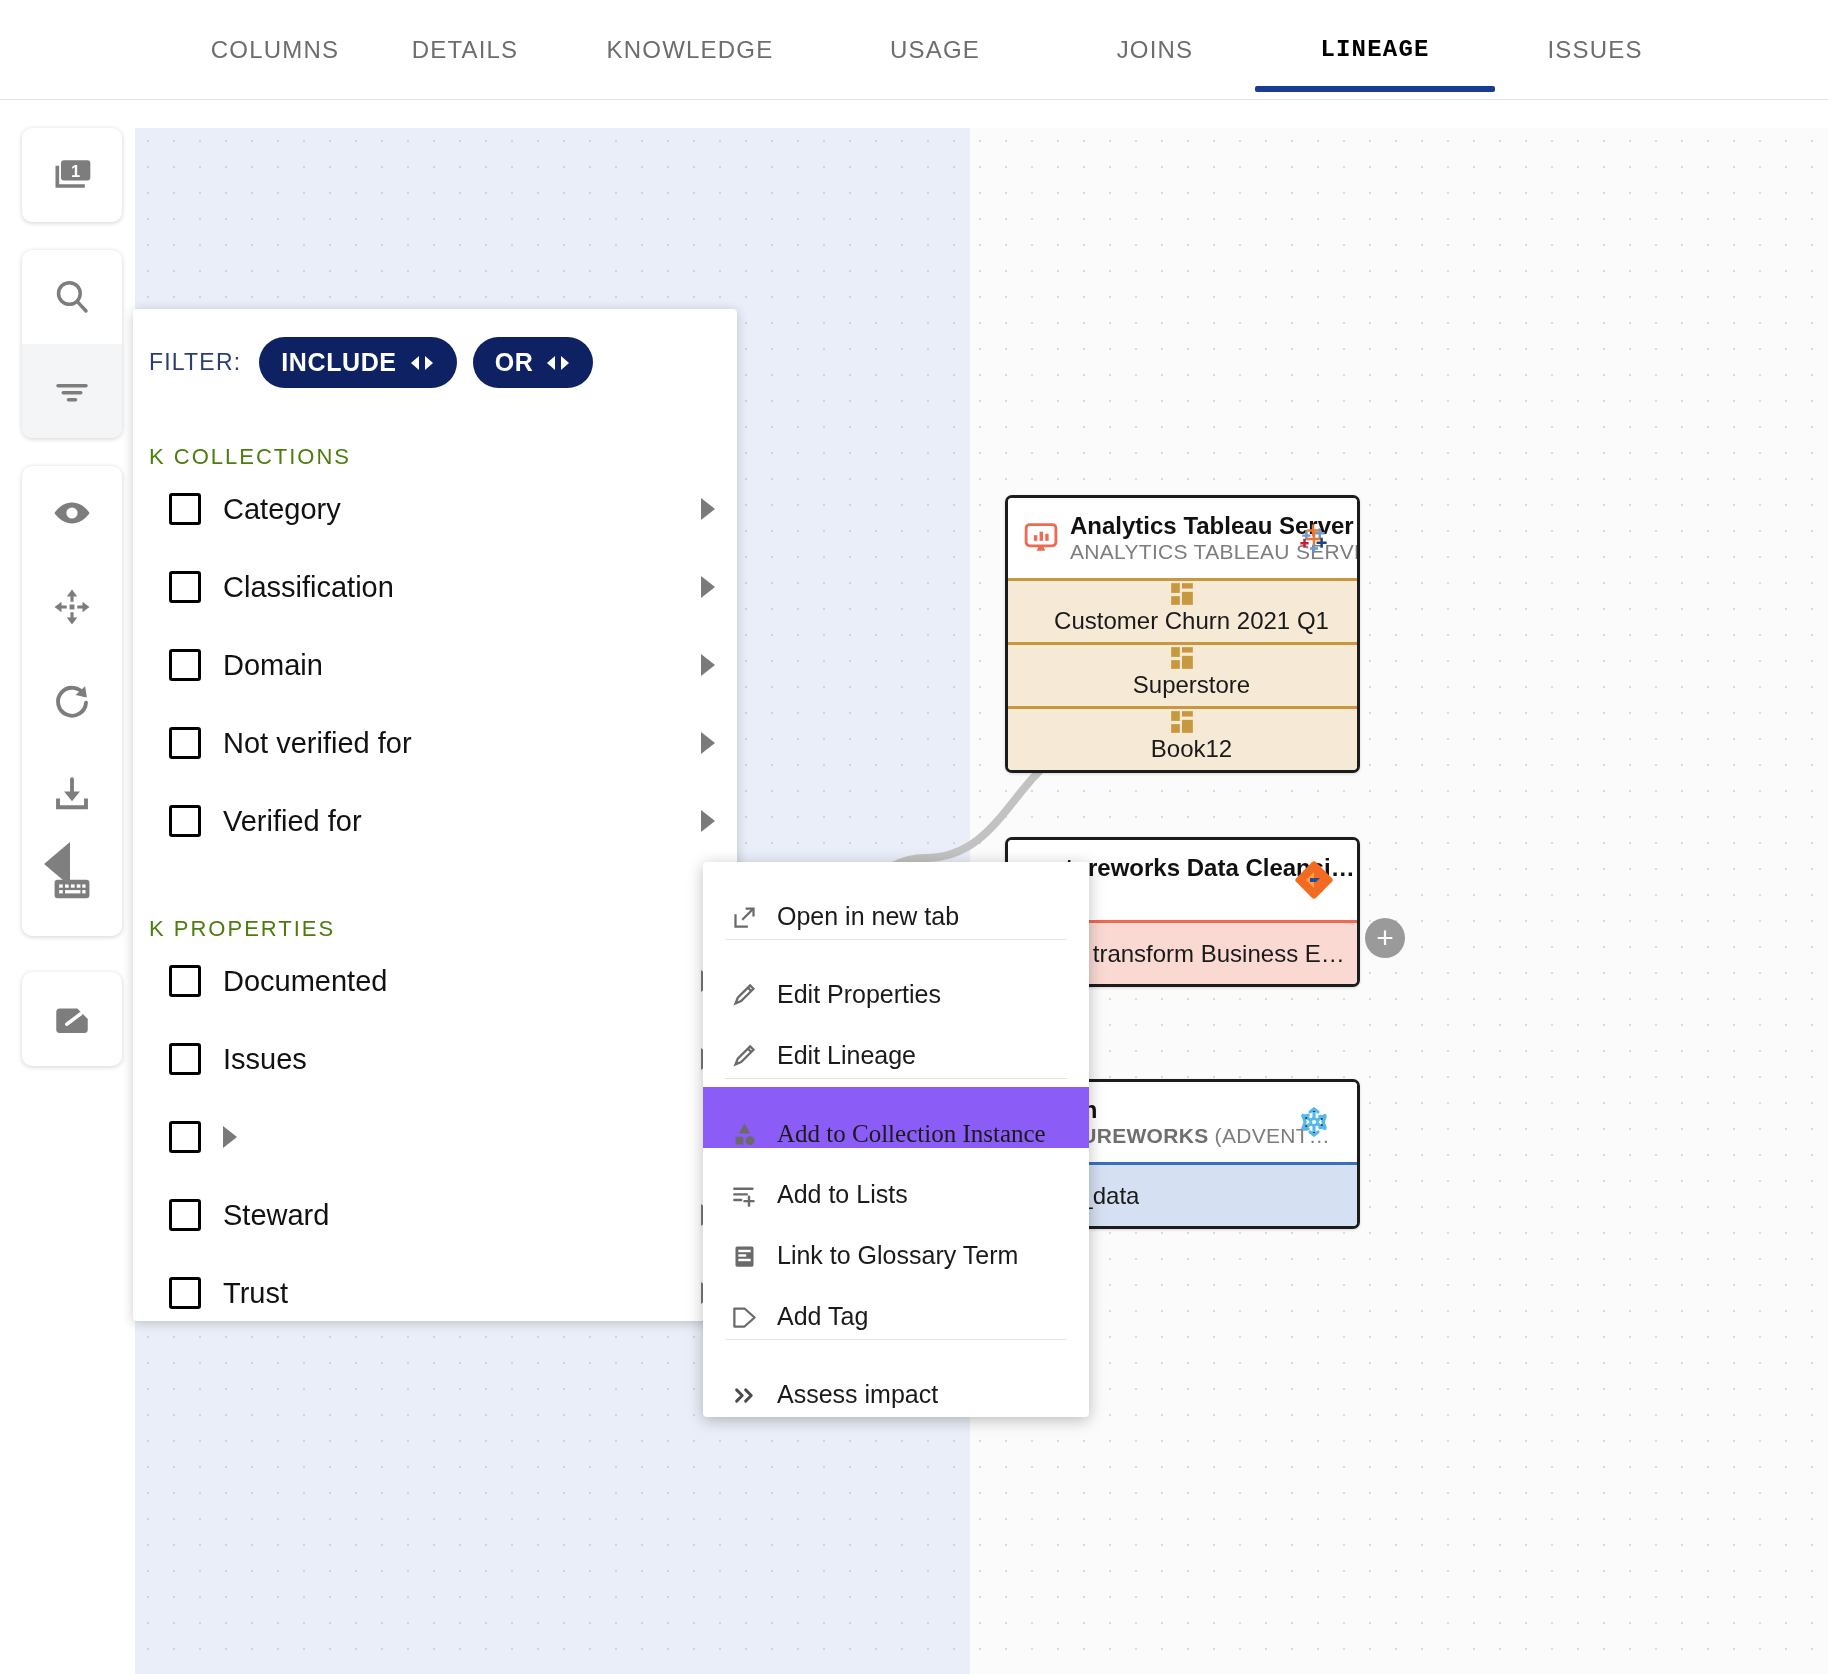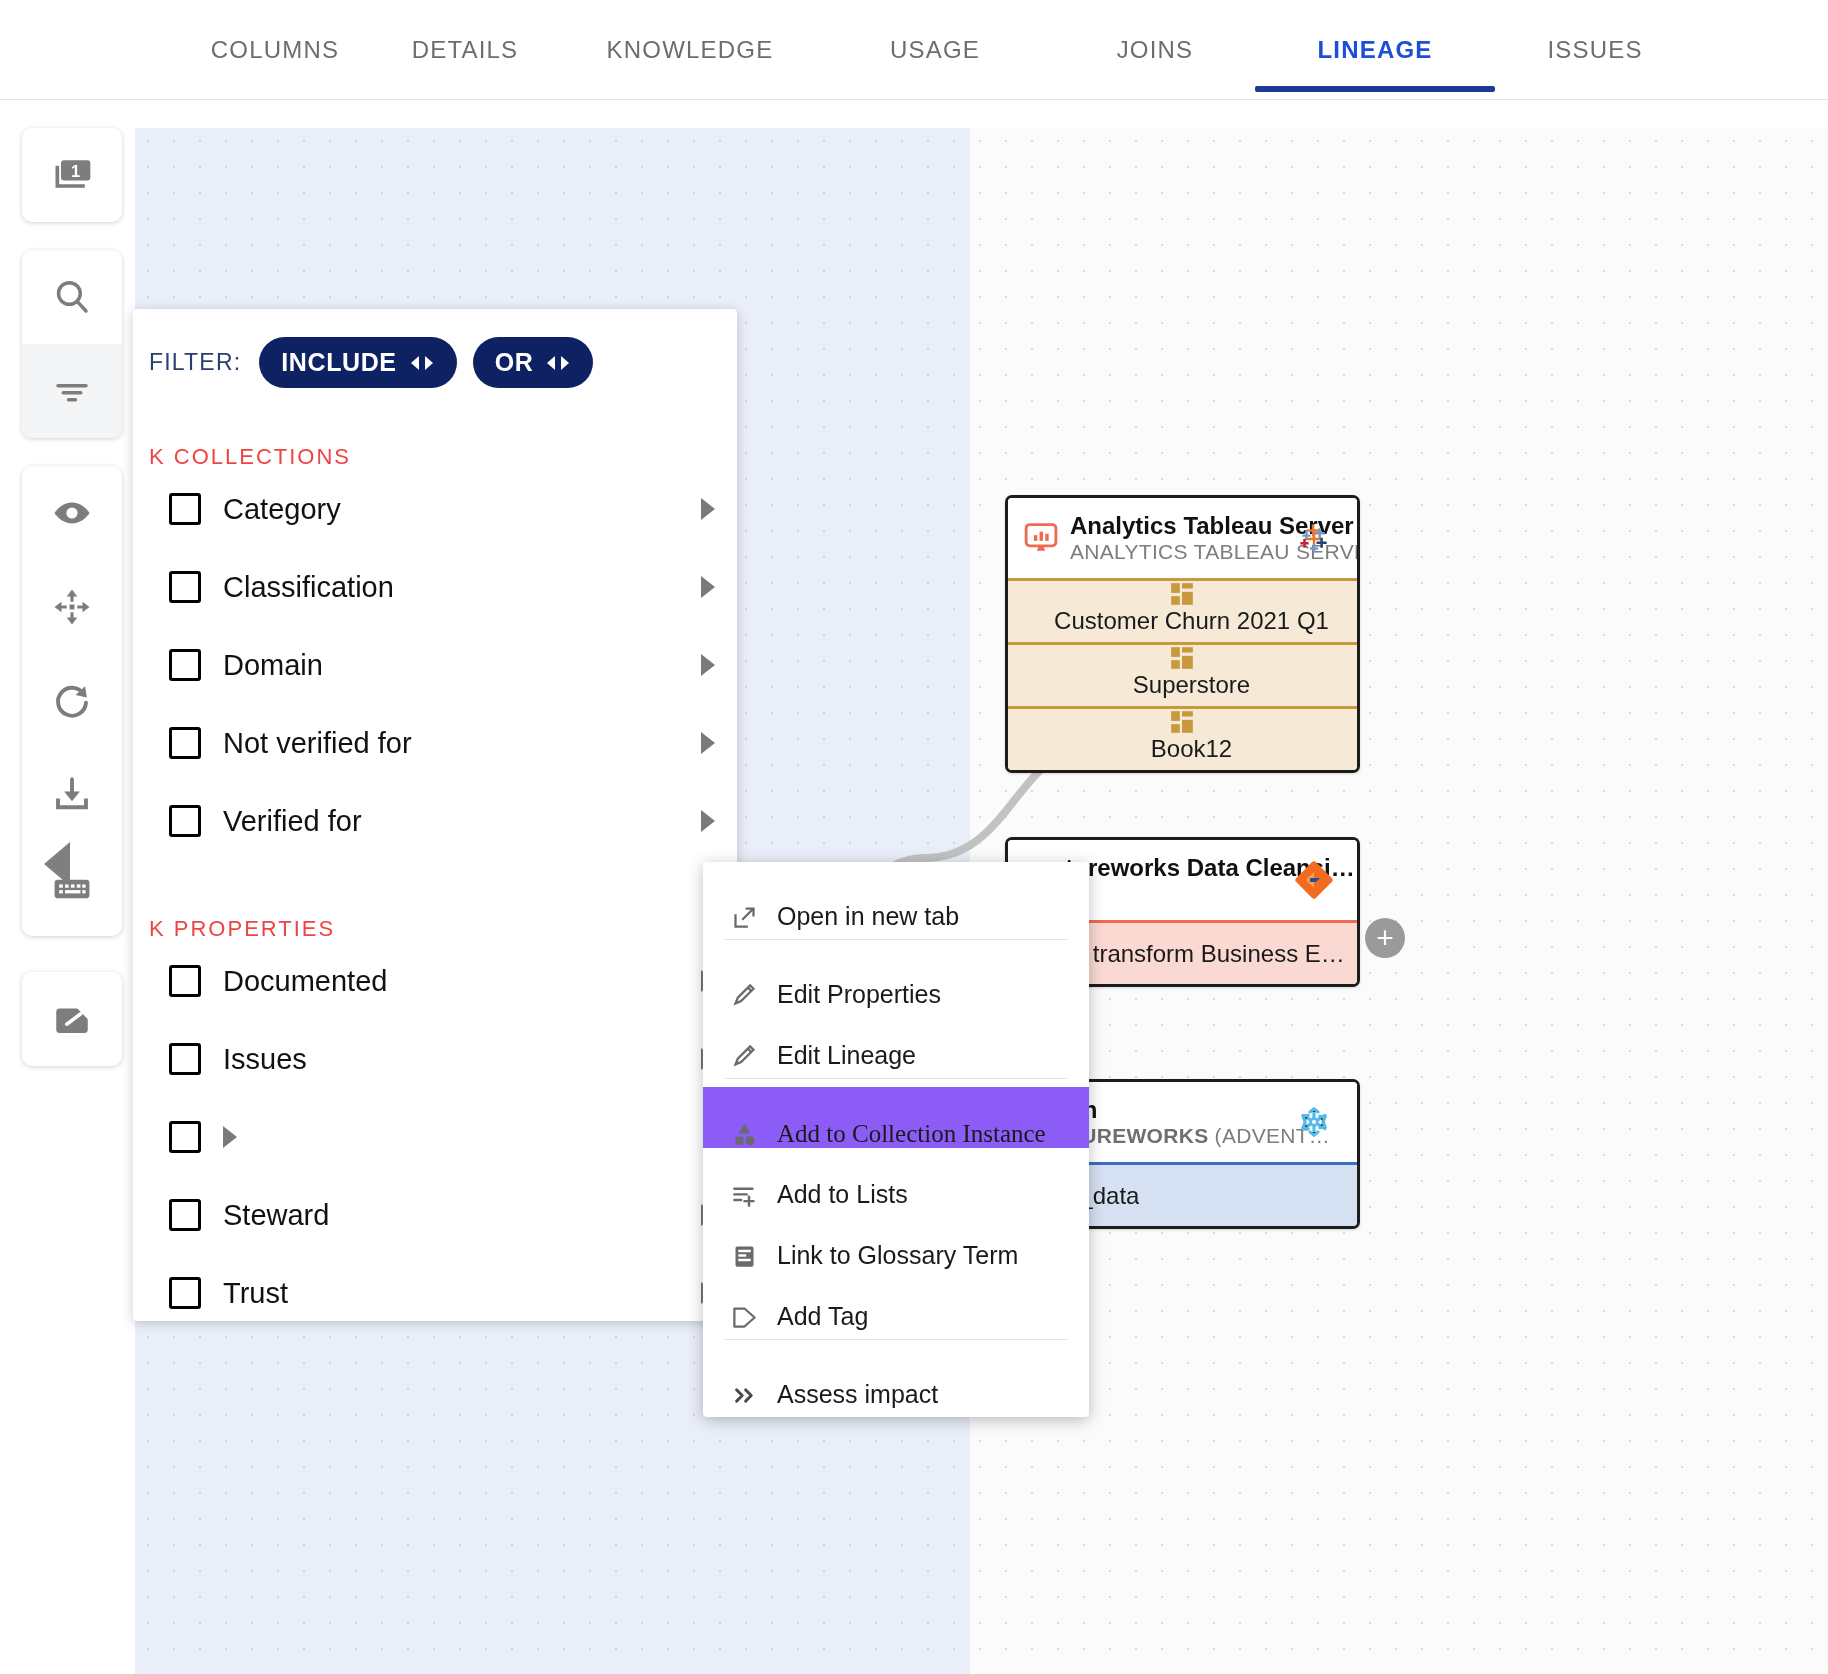--- a/index.html
+++ b/index.html
@@ -20,21 +20,21 @@
     box-sizing:border-box;
   }
   .tabs{display:flex;align-items:center;height:100px;margin-left:185px;}
   .tab{
     font-size:24px;letter-spacing:1.2px;color:#6d6d6d;
     padding:0 0;margin-right:0;height:100px;
     display:flex;align-items:center;justify-content:center;
     position:relative;cursor:pointer;
     white-space:nowrap;
   }
-  .tab.active{color:#1d4ed8;font-weight:600;}
+  .tab.active{color:#000000;font-weight:600;font-family:Liberation Mono, monospace;}
   .tab.active::after{
     content:"";position:absolute;left:0;right:0;bottom:8px;height:6px;
     background:#1b3a93;border-radius:2px;
   }
 
   
   .canvas{
     position:absolute;left:135px;top:128px;width:1693px;height:1546px;
     background:
       radial-gradient(circle, #d9d9de 1.2px, transparent 1.3px) 0 0/26px 26px,
@@ -79,21 +79,21 @@
     font-size:23px;color:#2b3e70;letter-spacing:1.2px;margin-right:18px;
   }
   .chip{
     background:#0e2163;color:#fff;border-radius:999px;
     font-size:25px;font-weight:600;letter-spacing:.6px;
     padding:11px 22px;margin-right:16px;display:flex;align-items:center;
     cursor:pointer;
   }
   .chip .arrows{margin-left:12px;display:inline-flex;align-items:center;}
   .sec-title{
-    font-size:22px;letter-spacing:2px;color:#ef4444;
+    font-size:22px;letter-spacing:2px;color:#4d7c0f;
     margin:56px 0 0 16px;
   }
   .frow{
     display:flex;align-items:center;height:78px;
     padding-left:36px;padding-right:22px;cursor:pointer;
   }
   .cbox{
     width:32px;height:32px;border:3px solid #000;border-radius:3px;
     box-sizing:border-box;margin-right:22px;flex:none;cursor:pointer;
   }

